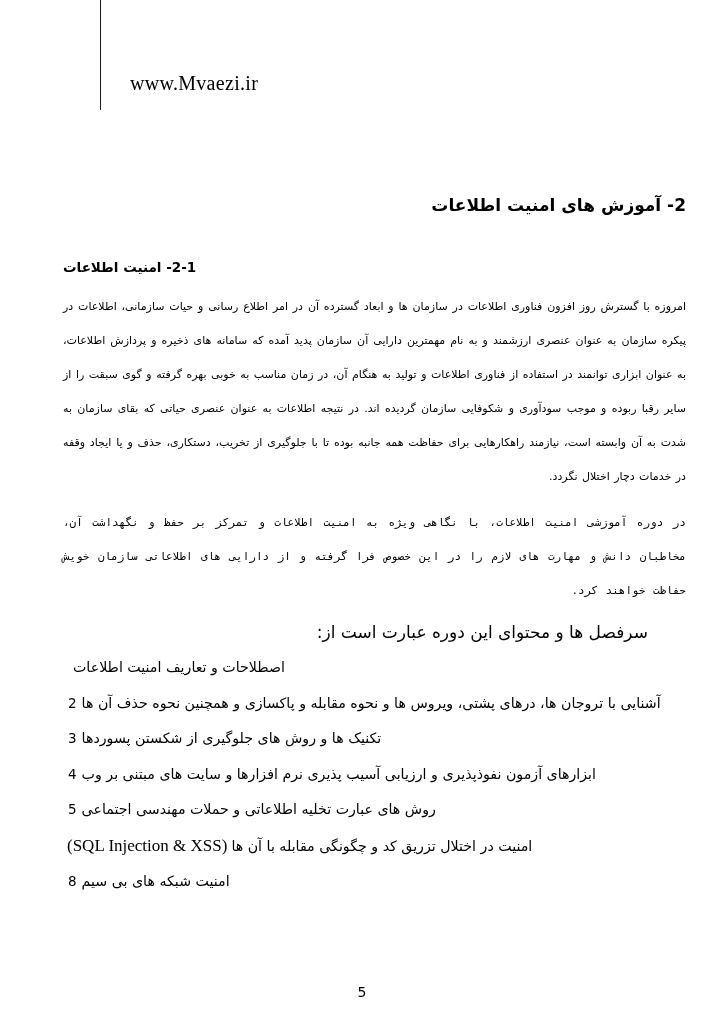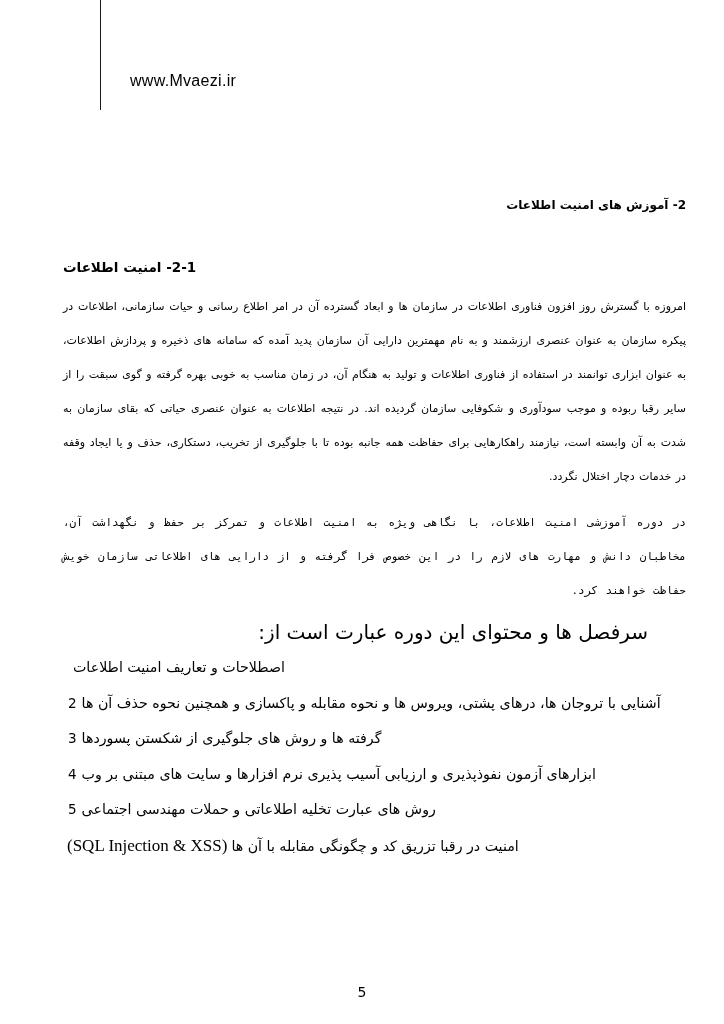--- a/index.html
+++ b/index.html
@@ -17,36 +17,36 @@
     left: 100px;
     top: 0;
     width: 1px;
     height: 110px;
     background: #1a1a1a;
   }
   .site-url {
     position: absolute;
     left: 130px;
     top: 72px;
-    font-family: Liberation Sans, sans-serif;
-    font-size: 16px;
+    font-family: Liberation Serif, serif;
+    font-size: 20px;
     letter-spacing: 0.3px;
     color: #000;
   }
   .content {
     position: absolute;
     left: 63px;
     right: 38px;
     top: 0;
   }
   .h1 {
     margin: 193px 0 0 0;
     direction: rtl;
     text-align: right;
-    font-size: 12px;
+    font-size: 17px;
     font-weight: bold;
     line-height: 24px;
   }
   .h2 {
     margin: 40px 0 0 0;
     direction: rtl;
     text-align: left;
     font-size: 13.5px;
     font-weight: bold;
     line-height: 20px;
@@ -58,21 +58,21 @@
     text-justify: inter-word;
     font-size: 11px;
     line-height: 34px;
     word-spacing: 1px;
   }
   .para.second { margin-top: 12px; font-family: Liberation Mono, monospace; }
   .list-intro {
     margin: 7px 38px 0 0;
     direction: rtl;
     text-align: right;
-    font-size: 20px;
+    font-size: 17px;
     line-height: 34px;
   }
   .course-list { margin-top: 1px; }
   .list-item {
     direction: rtl;
     text-align: left;
     font-size: 14.2px;
     line-height: 35.5px;
     white-space: nowrap;
   }
@@ -121,33 +121,36 @@
 
     <div class="list-item">
       <span>اصطلاحات و تعاریف امنیت اطلاعات</span><span class="item-number"></span>
     </div>
 
     <div class="list-item">
       <span>آشنایی با تروجان ها، درهای پشتی، ویروس ها و نحوه مقابله و پاکسازی و همچنین نحوه حذف آن ها</span><span class="item-number">2</span>
     </div>
 
     <div class="list-item">
-      <span>گرفته ها و روش های جلوگیری از شکستن پسوردها</span><span class="item-number">3</span>
+      <span>تکنیک ها و روش های جلوگیری از شکستن پسوردها</span><span class="item-number">3</span>
     </div>
 
     <div class="list-item">
       <span>ابزارهای آزمون نفوذپذیری و ارزیابی آسیب پذیری نرم افزارها و سایت های مبتنی بر وب</span><span class="item-number">4</span>
     </div>
 
     <div class="list-item">
       <span>روش های عبارت تخلیه اطلاعاتی و حملات مهندسی اجتماعی</span><span class="item-number">5</span>
     </div>
 
     <div class="list-item">
-      <span>امنیت در رقبا تزریق کد و چگونگی مقابله با آن ها</span><span class="latin">(SQL Injection &amp; XSS)</span>
+      <span>امنیت در اختلال تزریق کد و چگونگی مقابله با آن ها</span><span class="latin">(SQL Injection &amp; XSS)</span>
     </div>
 
 
+    <div class="list-item">
+      <span>امنیت شبکه های بی سیم</span><span class="item-number">8</span>
+    </div>
 
   </div>
 </div>
 
 <div class="page-number">5</div>
 
 </body></html>

